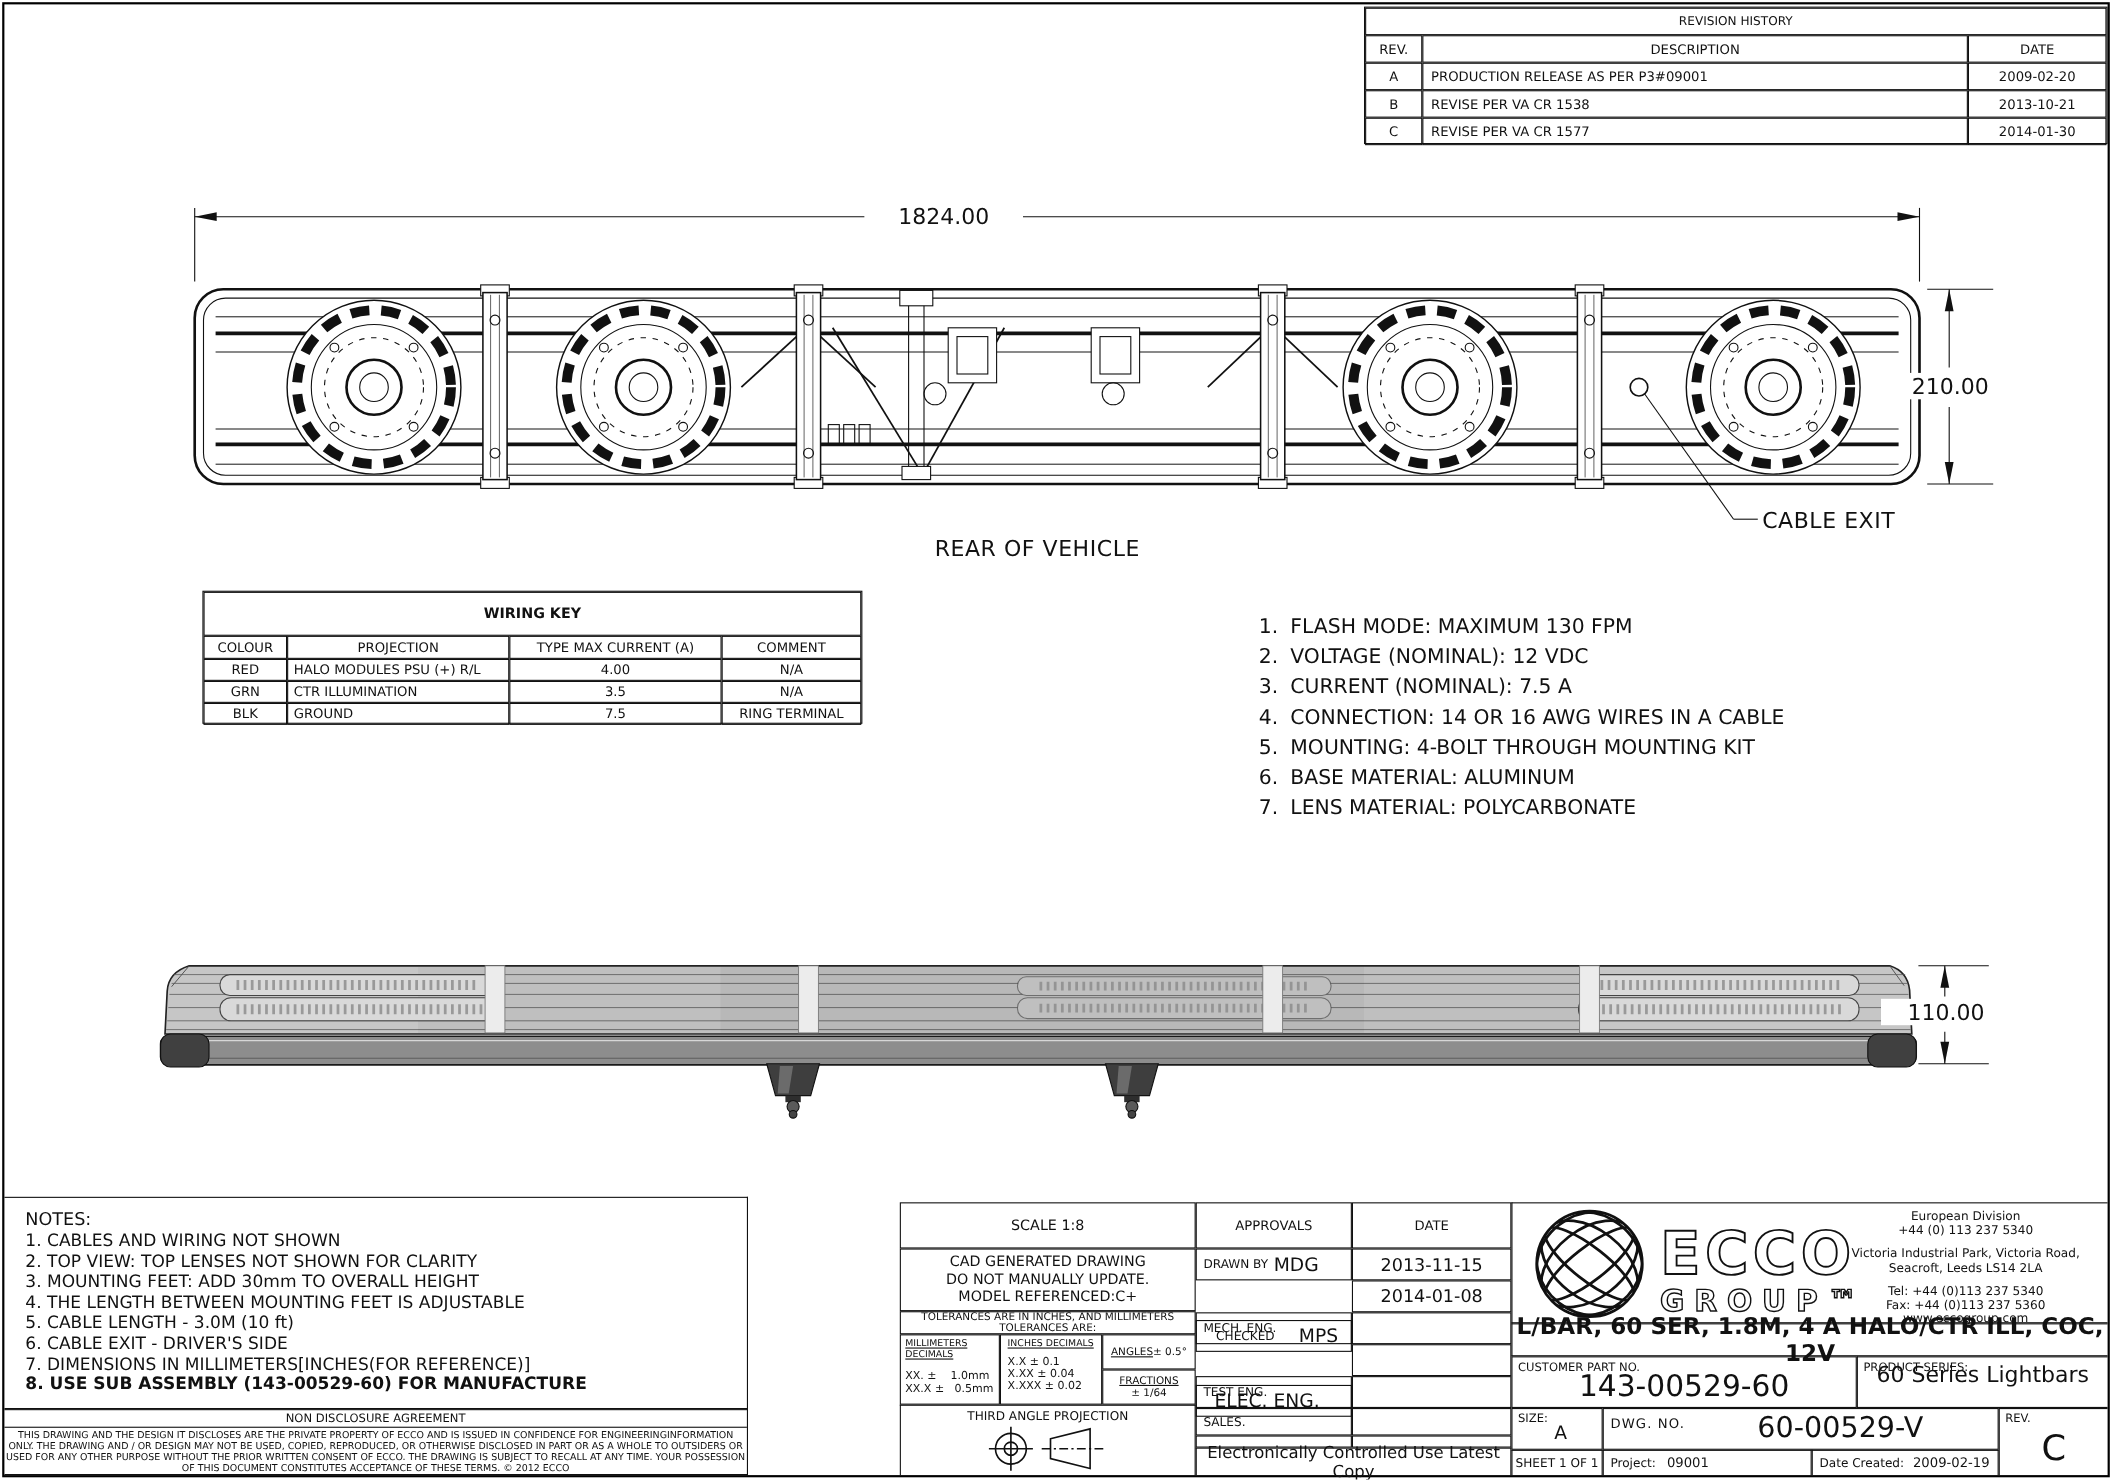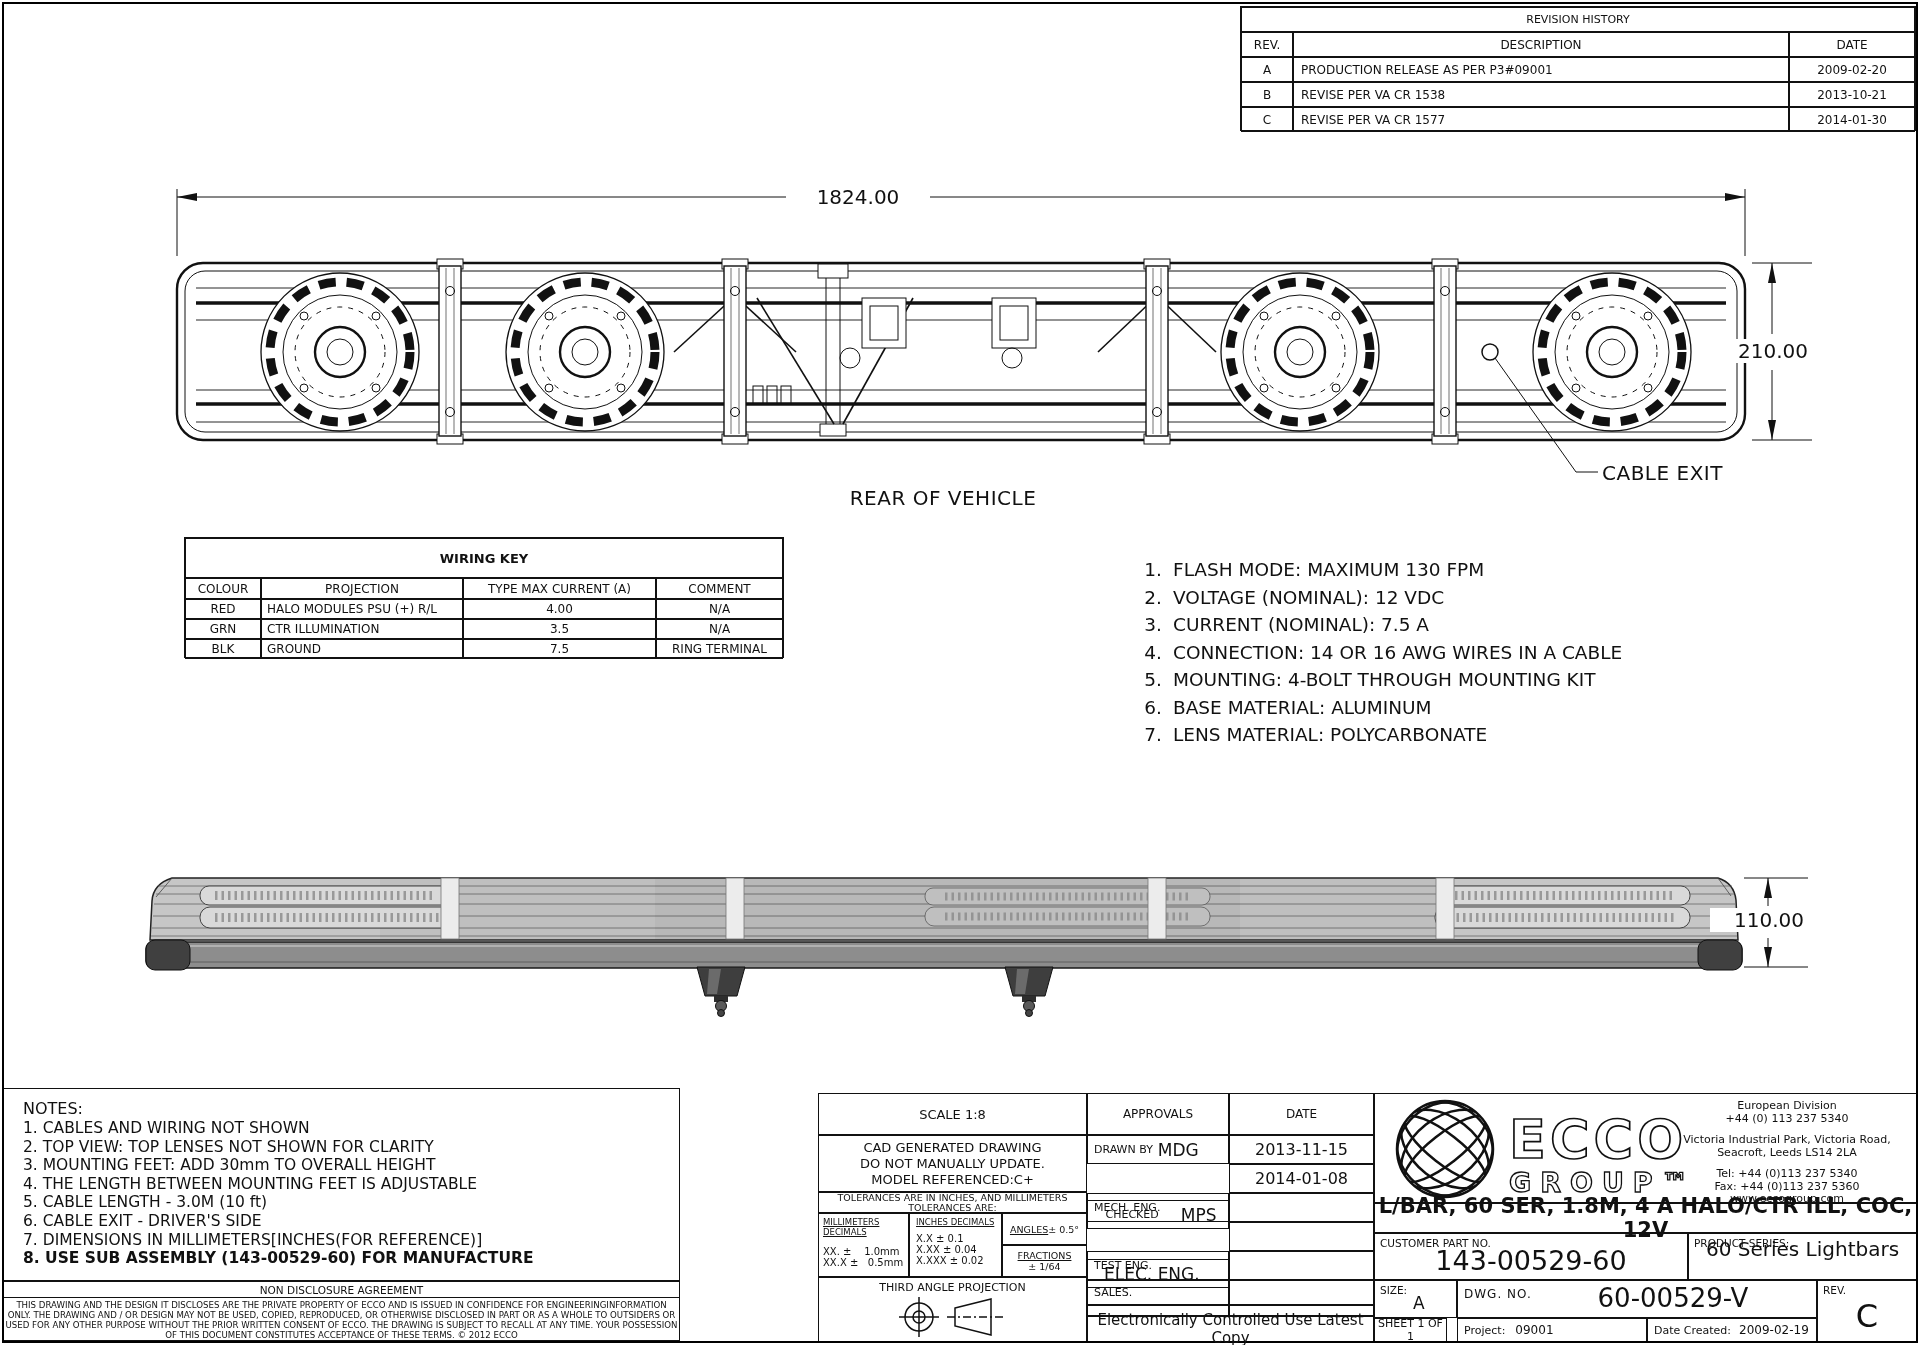--- a/index.html
+++ b/index.html
@@ -521,21 +521,21 @@
   </div>
   <div class="cell" style="left:1457px;top:1280px;width:360px;height:38px;">
     <div style="position:absolute;left:6px;top:6px;font-size:12px;letter-spacing:1px;">DWG.  NO.</div>
     <div style="position:absolute;left:90px;top:2px;width:250px;text-align:center;font-size:26px;">60-00529-V</div>
   </div>
   <div class="cell" style="left:1817px;top:1280px;width:99px;height:61px;border-right:none;border-bottom:none;">
     <div class="lbl-s" style="position:absolute;left:5px;top:3px;">REV.</div>
     <div style="position:absolute;left:0;top:16px;width:100%;text-align:center;font-size:32px;">C</div>
   </div>
 
-  <div class="cell flexc" style="left:1374px;top:1318px;width:73px;height:23px;border-bottom:none;font-size:11px;">SHEET 1 OF 1</div>
+  <div class="cell flexc" style="left:1374px;top:1318px;width:83px;height:23px;border-bottom:none;font-size:11px;">SHEET 1 OF 1</div>
   <div class="cell" style="left:1457px;top:1318px;width:190px;height:23px;border-bottom:none;display:flex;align-items:center;padding-left:6px;">
     <span style="font-size:11px;">Project:</span>
     <span style="font-size:12px;margin-left:10px;">09001</span>
   </div>
   <div class="cell" style="left:1647px;top:1318px;width:170px;height:23px;border-bottom:none;display:flex;align-items:center;padding-left:6px;">
     <span style="font-size:11px;">Date Created:</span>
     <span style="font-size:12px;margin-left:8px;">2009-02-19</span>
   </div>
 </div>
 

